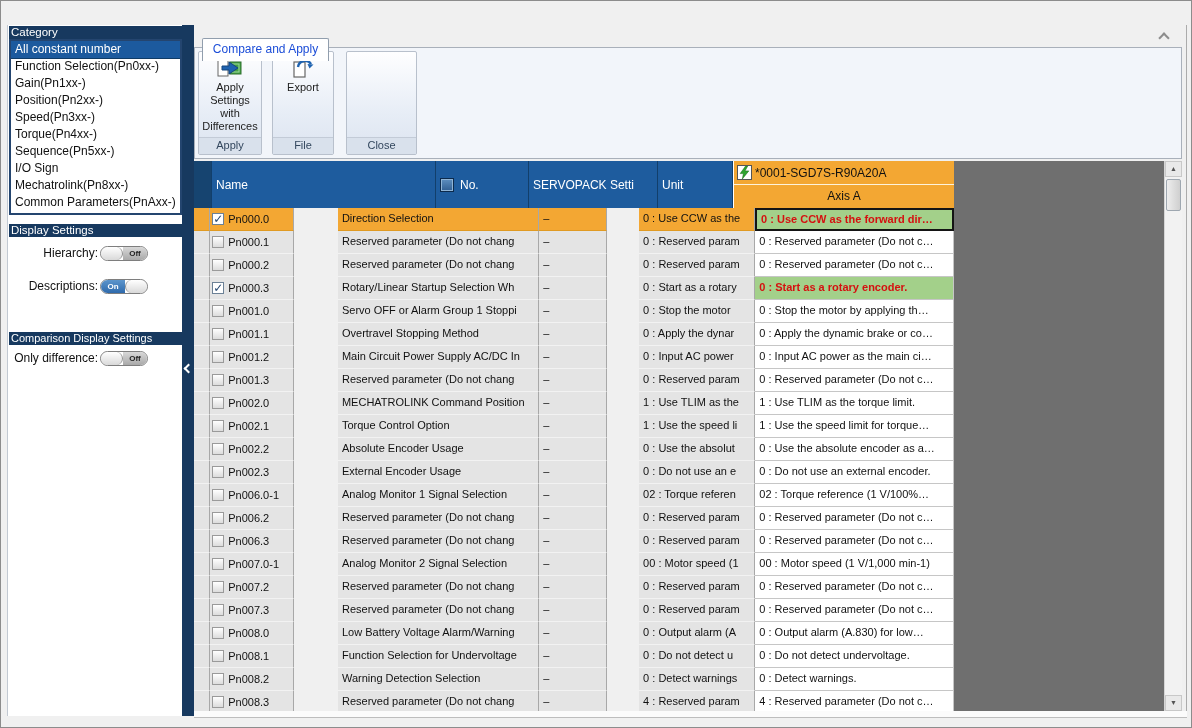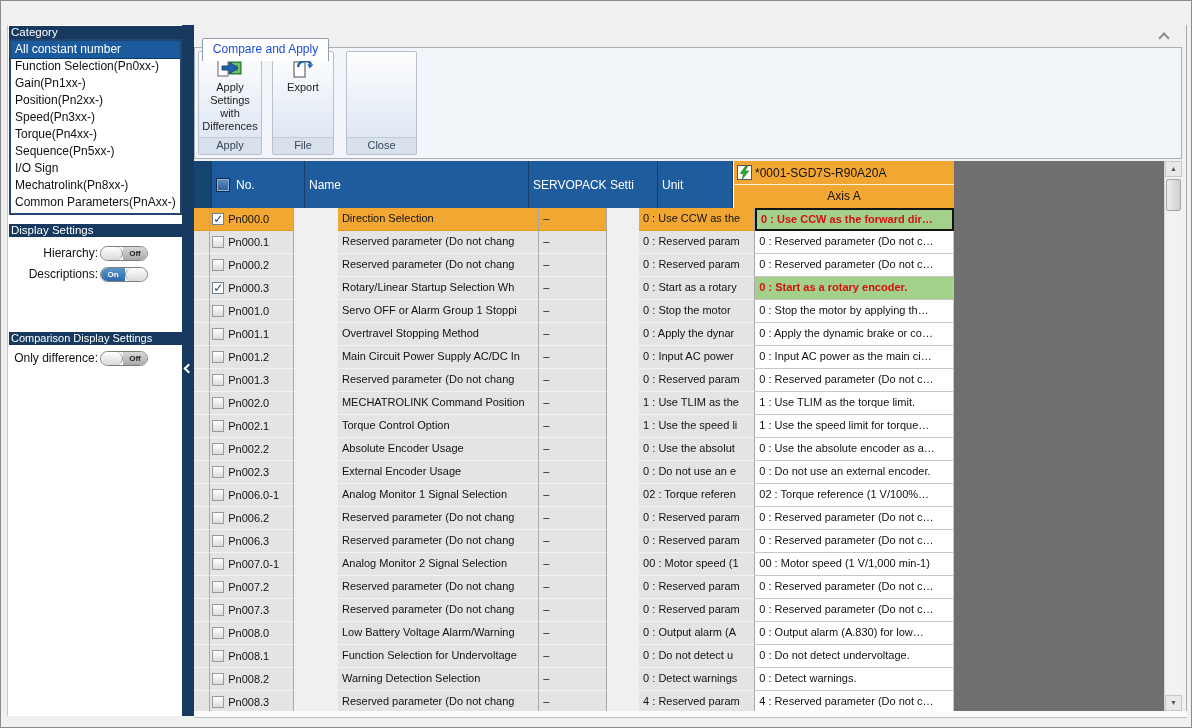--- a/index.html
+++ b/index.html
@@ -25,21 +25,21 @@
   .optrow{position:absolute;height:15px;font-size:12px;}
   .optlabel{position:absolute;left:0;top:0;width:89px;text-align:right;line-height:15px;color:#111;white-space:nowrap;}
   .toggle{position:absolute;left:91px;top:0;width:48px;height:15px;border:1px solid #7E7E7E;border-radius:8px;display:flex;overflow:hidden;background:#FFF;box-sizing:border-box;cursor:pointer;}
   .knob{width:22px;background:linear-gradient(#FFFFFF,#D9D9D9);border-radius:7px;box-sizing:border-box;}
   .toggle.off .knob{border-right:1px solid #909090;}
   .toggle.on  .knob{border-left:1px solid #909090;}
   .tlabel{flex:1;font-size:8px;font-weight:bold;text-align:center;line-height:13px;}
   .toggle.off .tlabel{background:linear-gradient(#D8D8D8,#A9A9A9);color:#222;}
   .toggle.on  .tlabel{background:linear-gradient(#5C95CC,#2F6AAC);color:#FFF;}
   #row-hier{left:1px;top:221px;width:172px;}
-  #row-desc{left:1px;top:242px;width:176px;}
+  #row-desc{left:1px;top:254px;width:176px;}
   #row-diff{left:1px;top:326px;width:172px;}
   
   #splitter{position:absolute;left:181px;top:24px;width:12px;height:691px;background:#17395F;cursor:pointer;}
   #splitter .chev{position:absolute;left:3px;top:340px;width:5px;height:5px;border-top:2px solid #FFF;border-left:2px solid #FFF;transform:rotate(-45deg);}
   
   #main-border{position:absolute;left:193px;top:24px;width:993px;height:691px;border-right:1px solid #ABABAB;box-sizing:border-box;}
   #tab{position:absolute;left:201px;top:37px;width:125px;height:22px;background:#FFFFFF;border:1px solid #919EAD;border-bottom:none;border-radius:2px 2px 0 0;z-index:3;
        font-size:12px;text-align:center;line-height:21px;color:#1d4ed8;cursor:pointer;}
   #ribbon{position:absolute;left:193px;top:46px;width:988px;height:112px;background:#F2F5FA;border:1px solid #A9B0BA;box-sizing:border-box;z-index:1;}
   #collapse-btn{position:absolute;left:1156px;top:28px;width:14px;height:14px;z-index:4;cursor:pointer;}
@@ -169,25 +169,25 @@
     </div>
     <div class="rgrouplabel">File</div>
   </div>
 
   <div class="rgroup" id="rg2">
     <div class="rgrouplabel">Close</div>
   </div>
 
   <div id="thead">
     <div class="hc" id="hc0"></div>
+    <div class="hc blue" id="hc2">Name</div>
     <div class="hc blue" id="hc1">
       <span class="hcb"></span>
       <span>No.</span>
     </div>
-    <div class="hc blue" id="hc2">Name</div>
     <div class="hc blue" id="hc4">SERVOPACK Setti</div>
     <div class="hc blue" id="hc3">Unit</div>
     <div class="hc" id="hc5">
       <div id="axis-model">
         <svg id="bolt" viewBox="0 0 12 12">
           <polygon points="7,0 2,7 5,7 4,12 10,4.5 6.5,4.5 9,0" fill="#2EA52E" stroke="#1C6E1C" stroke-width="0.5"></polygon>
         </svg>
         <span>*0001-SGD7S-R90A20A</span>
       </div>
       <div id="axis-name">Axis A</div>

